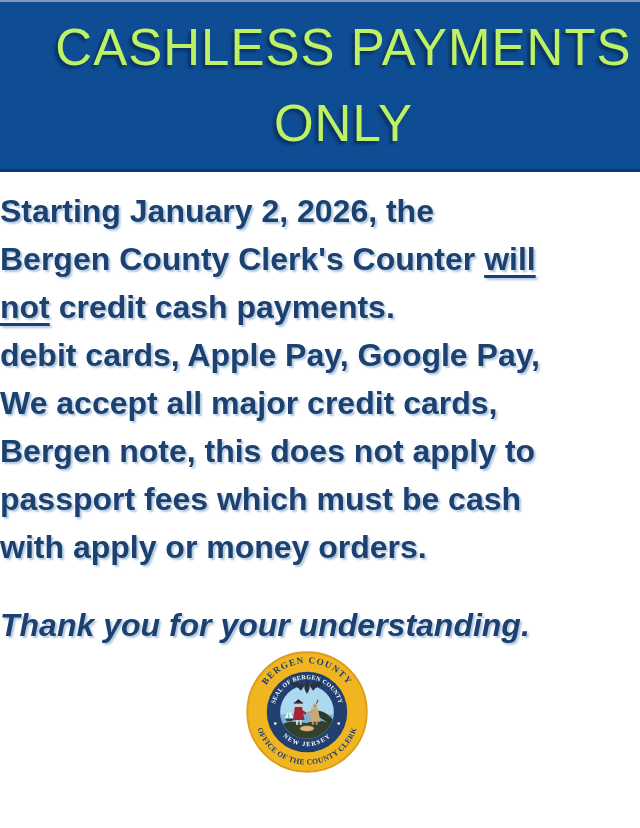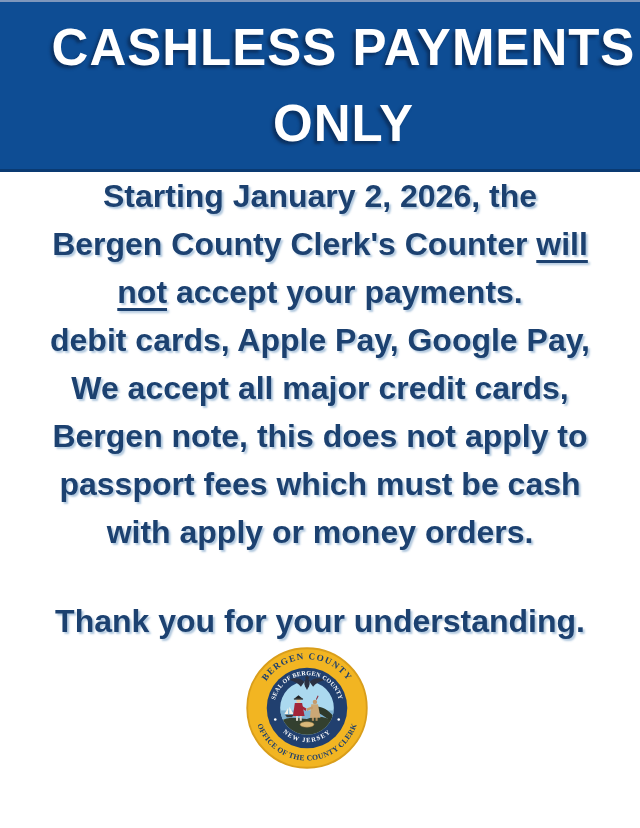--- a/index.html
+++ b/index.html
@@ -13,50 +13,51 @@
   .banner{
     background:#0E4D94;
     border-top:2px solid #7E97BC;
     border-bottom:3px solid #0A3A72;
     height:167px;
     padding-top:0;
     display:flex;flex-direction:column;justify-content:center;
     text-align:center;
   }
   .banner-line{
-    color:#ffffff;
-    font-weight:bold;
+    color:#bef264;
+    font-weight:normal;
     font-size:51px;
     line-height:76px;
     letter-spacing:1px;
     text-shadow:-3px 3px 3px rgba(9,31,66,0.6);
     white-space:nowrap;
     padding-left:47px;
   }
 
   
   .notice{
-    text-align:center;
+    padding-top:15px;
+    text-align:left;
   }
   .line{
     margin:0;
     color:#1C4170;
     font-weight:bold;
     font-size:32px;
     line-height:48px;
     white-space:nowrap;
     text-shadow:2px 2px 2px rgba(135,170,205,0.65);
   }
   .u{
     text-decoration:underline;
     text-decoration-thickness:3px;
     text-underline-offset:5px;
     margin-top:48px;
   }
-  .closing{margin-top:41px;}
+  .closing{margin-top:30px;font-style:italic;}
 
   
   .seal-wrap{
     margin-top:2px;
     display:flex;justify-content:center;
   }
   .seal-wrap svg{transform:translateX(-13px);}
   .ring-text-outer{
     font-family:"Liberation Serif","DejaVu Serif",serif;
     font-weight:bold;fill:#1C3E6E;
@@ -72,21 +73,21 @@
 <div class="poster">
 
   <header class="banner">
     <div class="banner-line">CASHLESS PAYMENTS</div>
     <div class="banner-line">ONLY</div>
   </header>
 
   <main class="notice">
     <p class="line"><span>Starting January 2, 2026, the</span></p>
     <p class="line"><span>Bergen County Clerk's Counter </span><span class="u">will</span></p>
-    <p class="line"><span class="u">not</span><span> accept your payments.</span></p>
+    <p class="line"><span class="u">not</span><span> credit cash payments.</span></p>
     <p class="line"><span>debit cards, Apple Pay, Google Pay,</span></p>
     <p class="line"><span>We accept all major credit cards,</span></p>
     <p class="line"><span>Bergen note, this does not apply to</span></p>
     <p class="line"><span>passport fees which must be cash</span></p>
     <p class="line"><span>with apply or money orders.</span></p>
     <p class="line closing">Thank you for your understanding.</p>
   </main>
 
   <div class="seal-wrap">
     <svg viewBox="0 0 200 200" width="122" height="122" aria-hidden="true">

